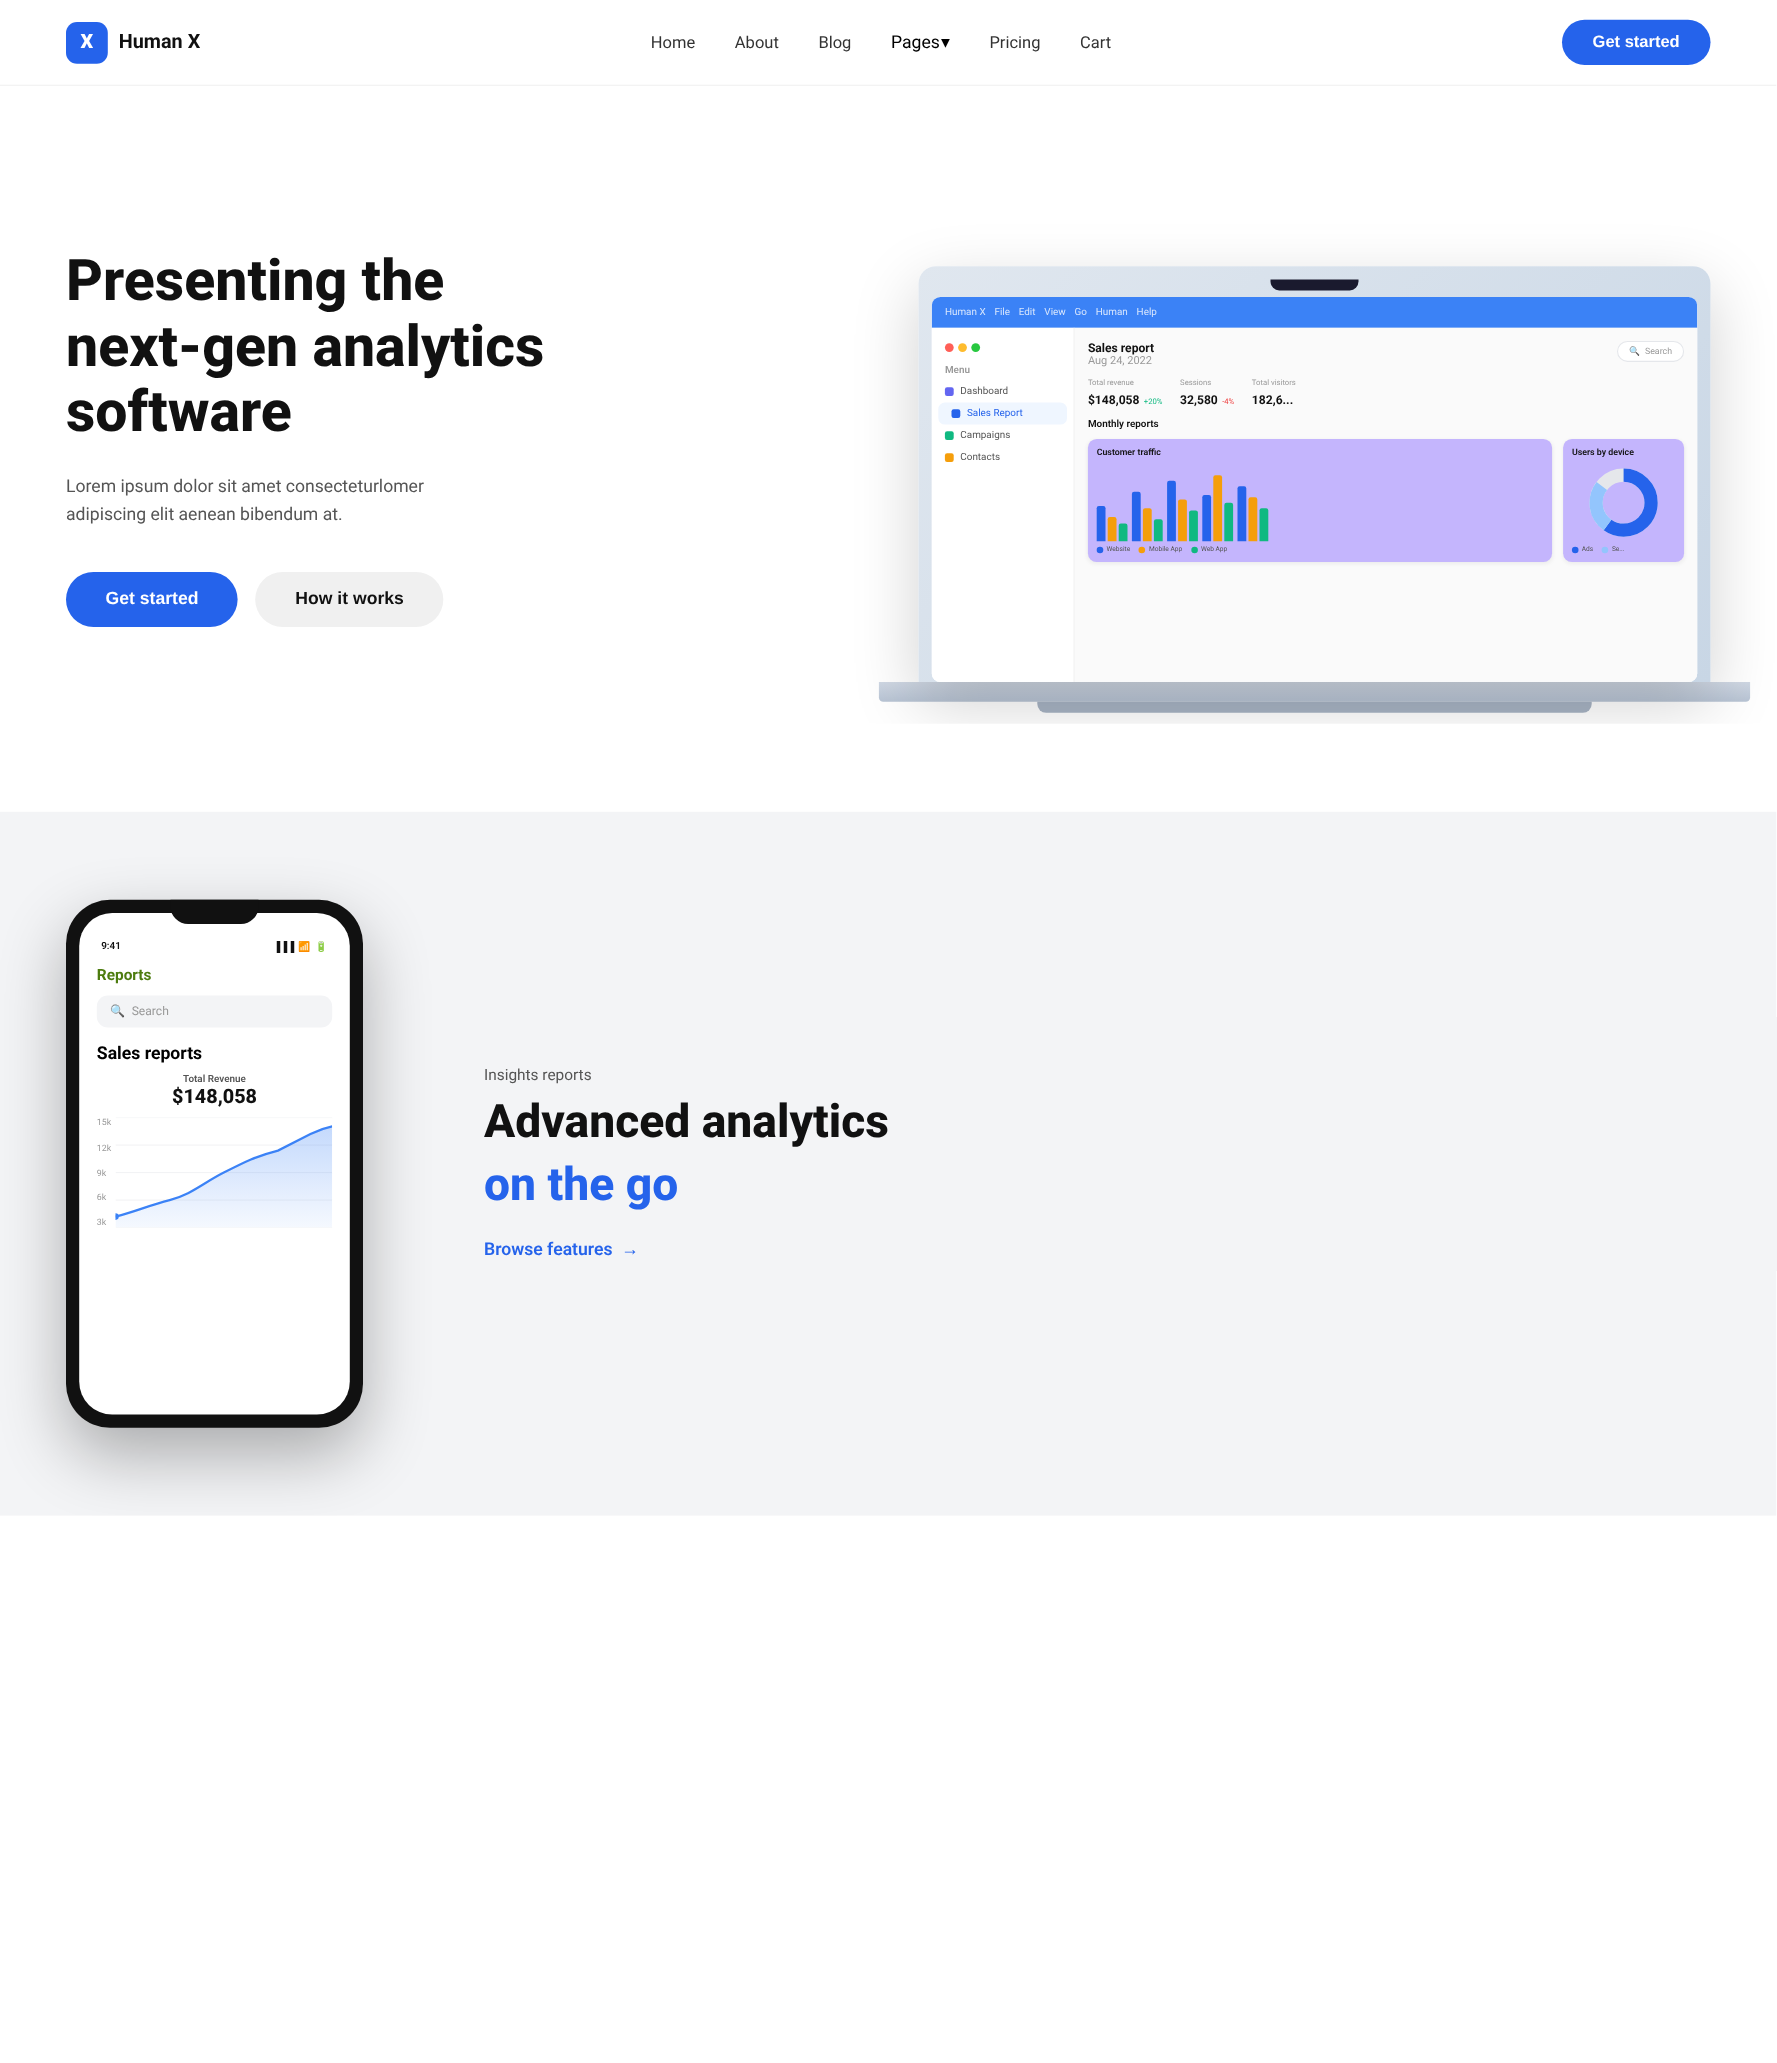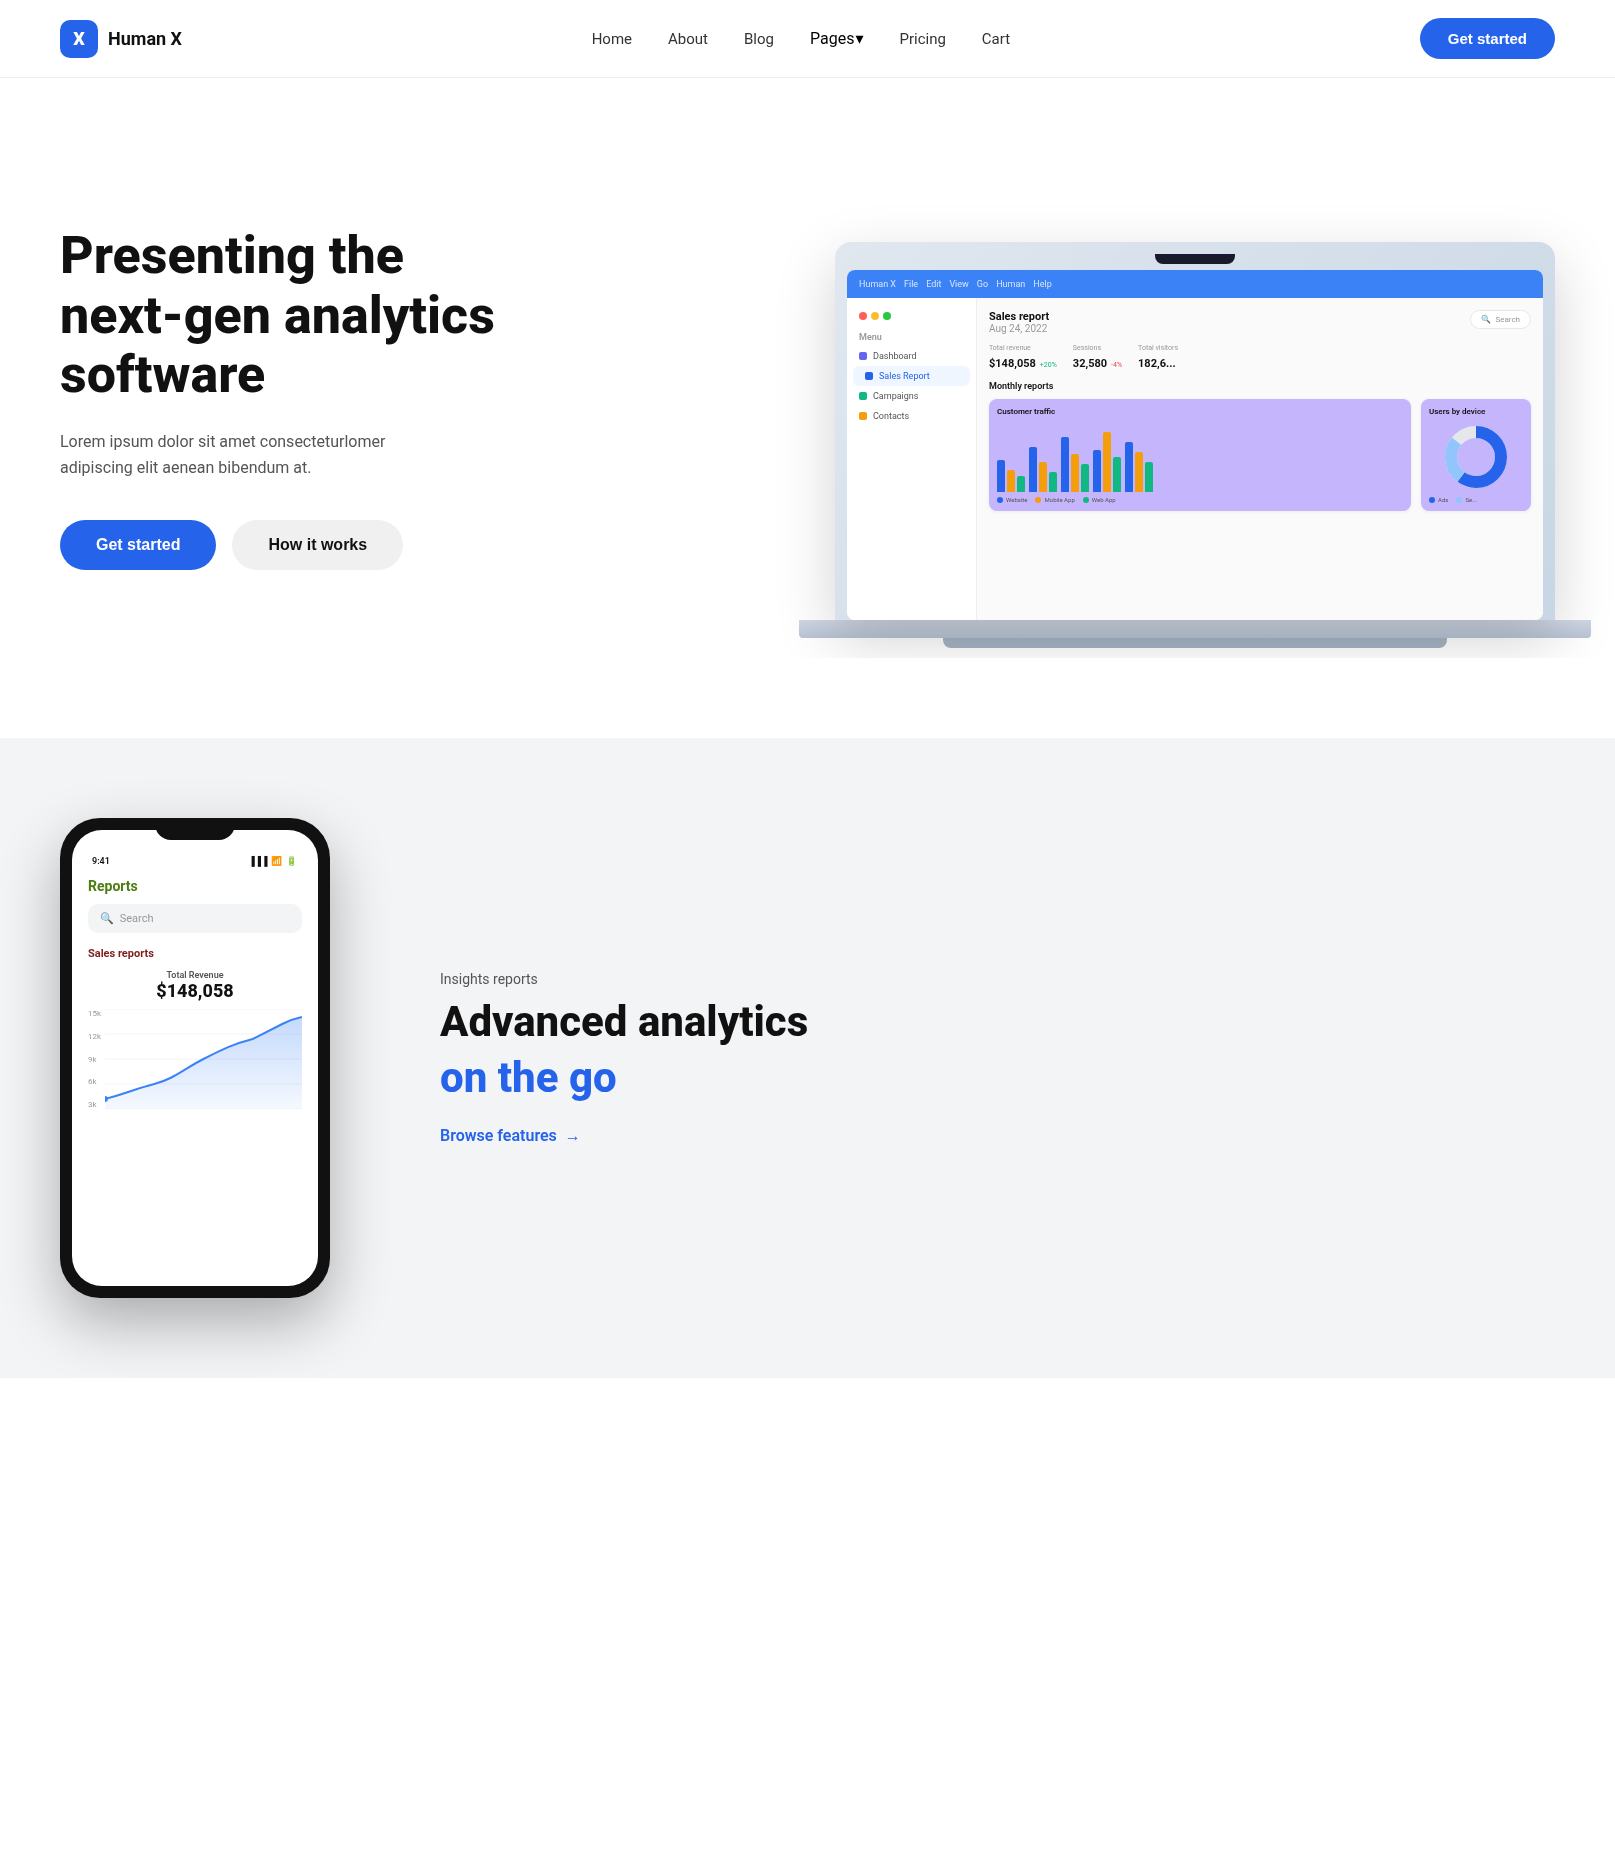--- a/index.html
+++ b/index.html
@@ -160,21 +160,21 @@
       padding: 4px 20px 0; font-size: 9px; font-weight: 600; color: #111;
     }
     .phone-statusicons { display: flex; gap: 4px; align-items: center; }
     .phone-content { padding: 12px 16px; }
     .phone-header { font-size: 14px; font-weight: 700; color: #4d7c0f; margin-bottom: 10px; }
     .phone-search {
       display: flex; align-items: center; gap: 6px;
       background: #f3f4f6; border-radius: 10px;
       padding: 8px 12px; font-size: 11px; color: #999; margin-bottom: 14px;
     }
-    .phone-section-title { font-size: 11px; font-weight: 700; color: #7f1d1d; margin-bottom: 10px; }
+    .phone-section-title { font-size: 16px; font-weight: 700; color: #000000; margin-bottom: 10px; }
     .phone-stats { text-align: center; margin-bottom: 8px; }
     .phone-stat-label { font-size: 9px; color: #555; font-weight: 600; }
     .phone-stat-value { font-size: 18px; font-weight: 800; color: #111; }
     .phone-chart { height: 100px; position: relative; }
 
     .section2-right { flex: 1; }
     .section2-label { font-size: 14px; color: #555; margin-bottom: 10px; }
     .section2-title { font-size: 42px; font-weight: 800; color: #111; line-height: 1.2; margin-bottom: 6px; }
     .section2-title-blue { color: #2563eb; font-size: 42px; font-weight: 800; }
     .browse-link {

